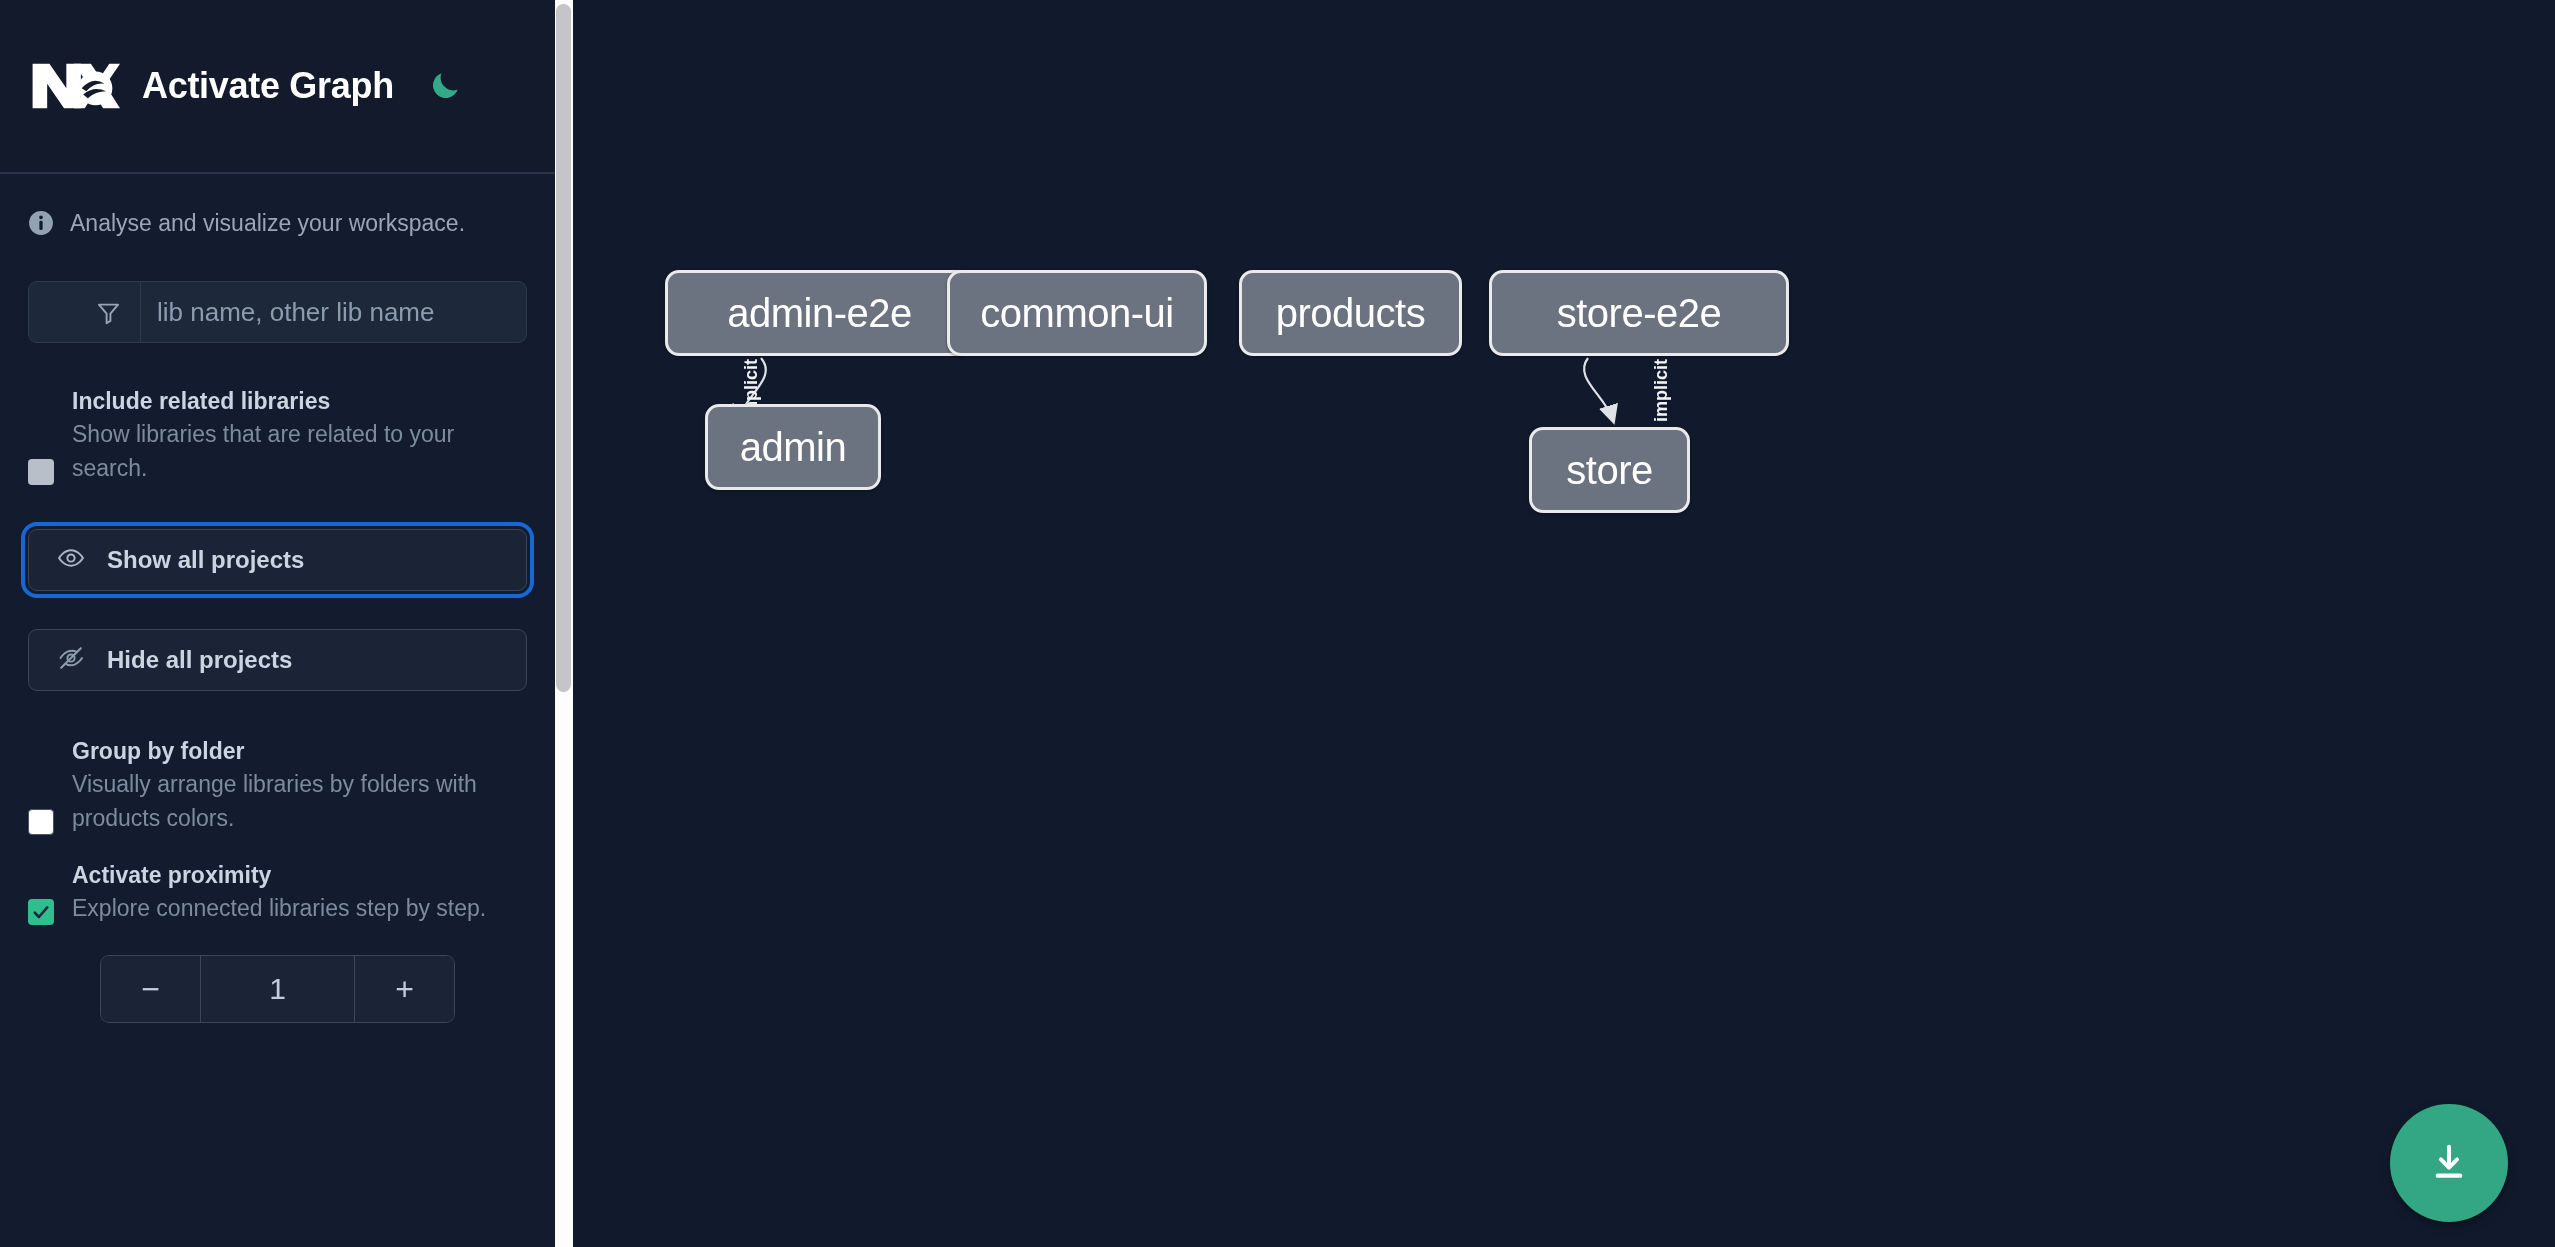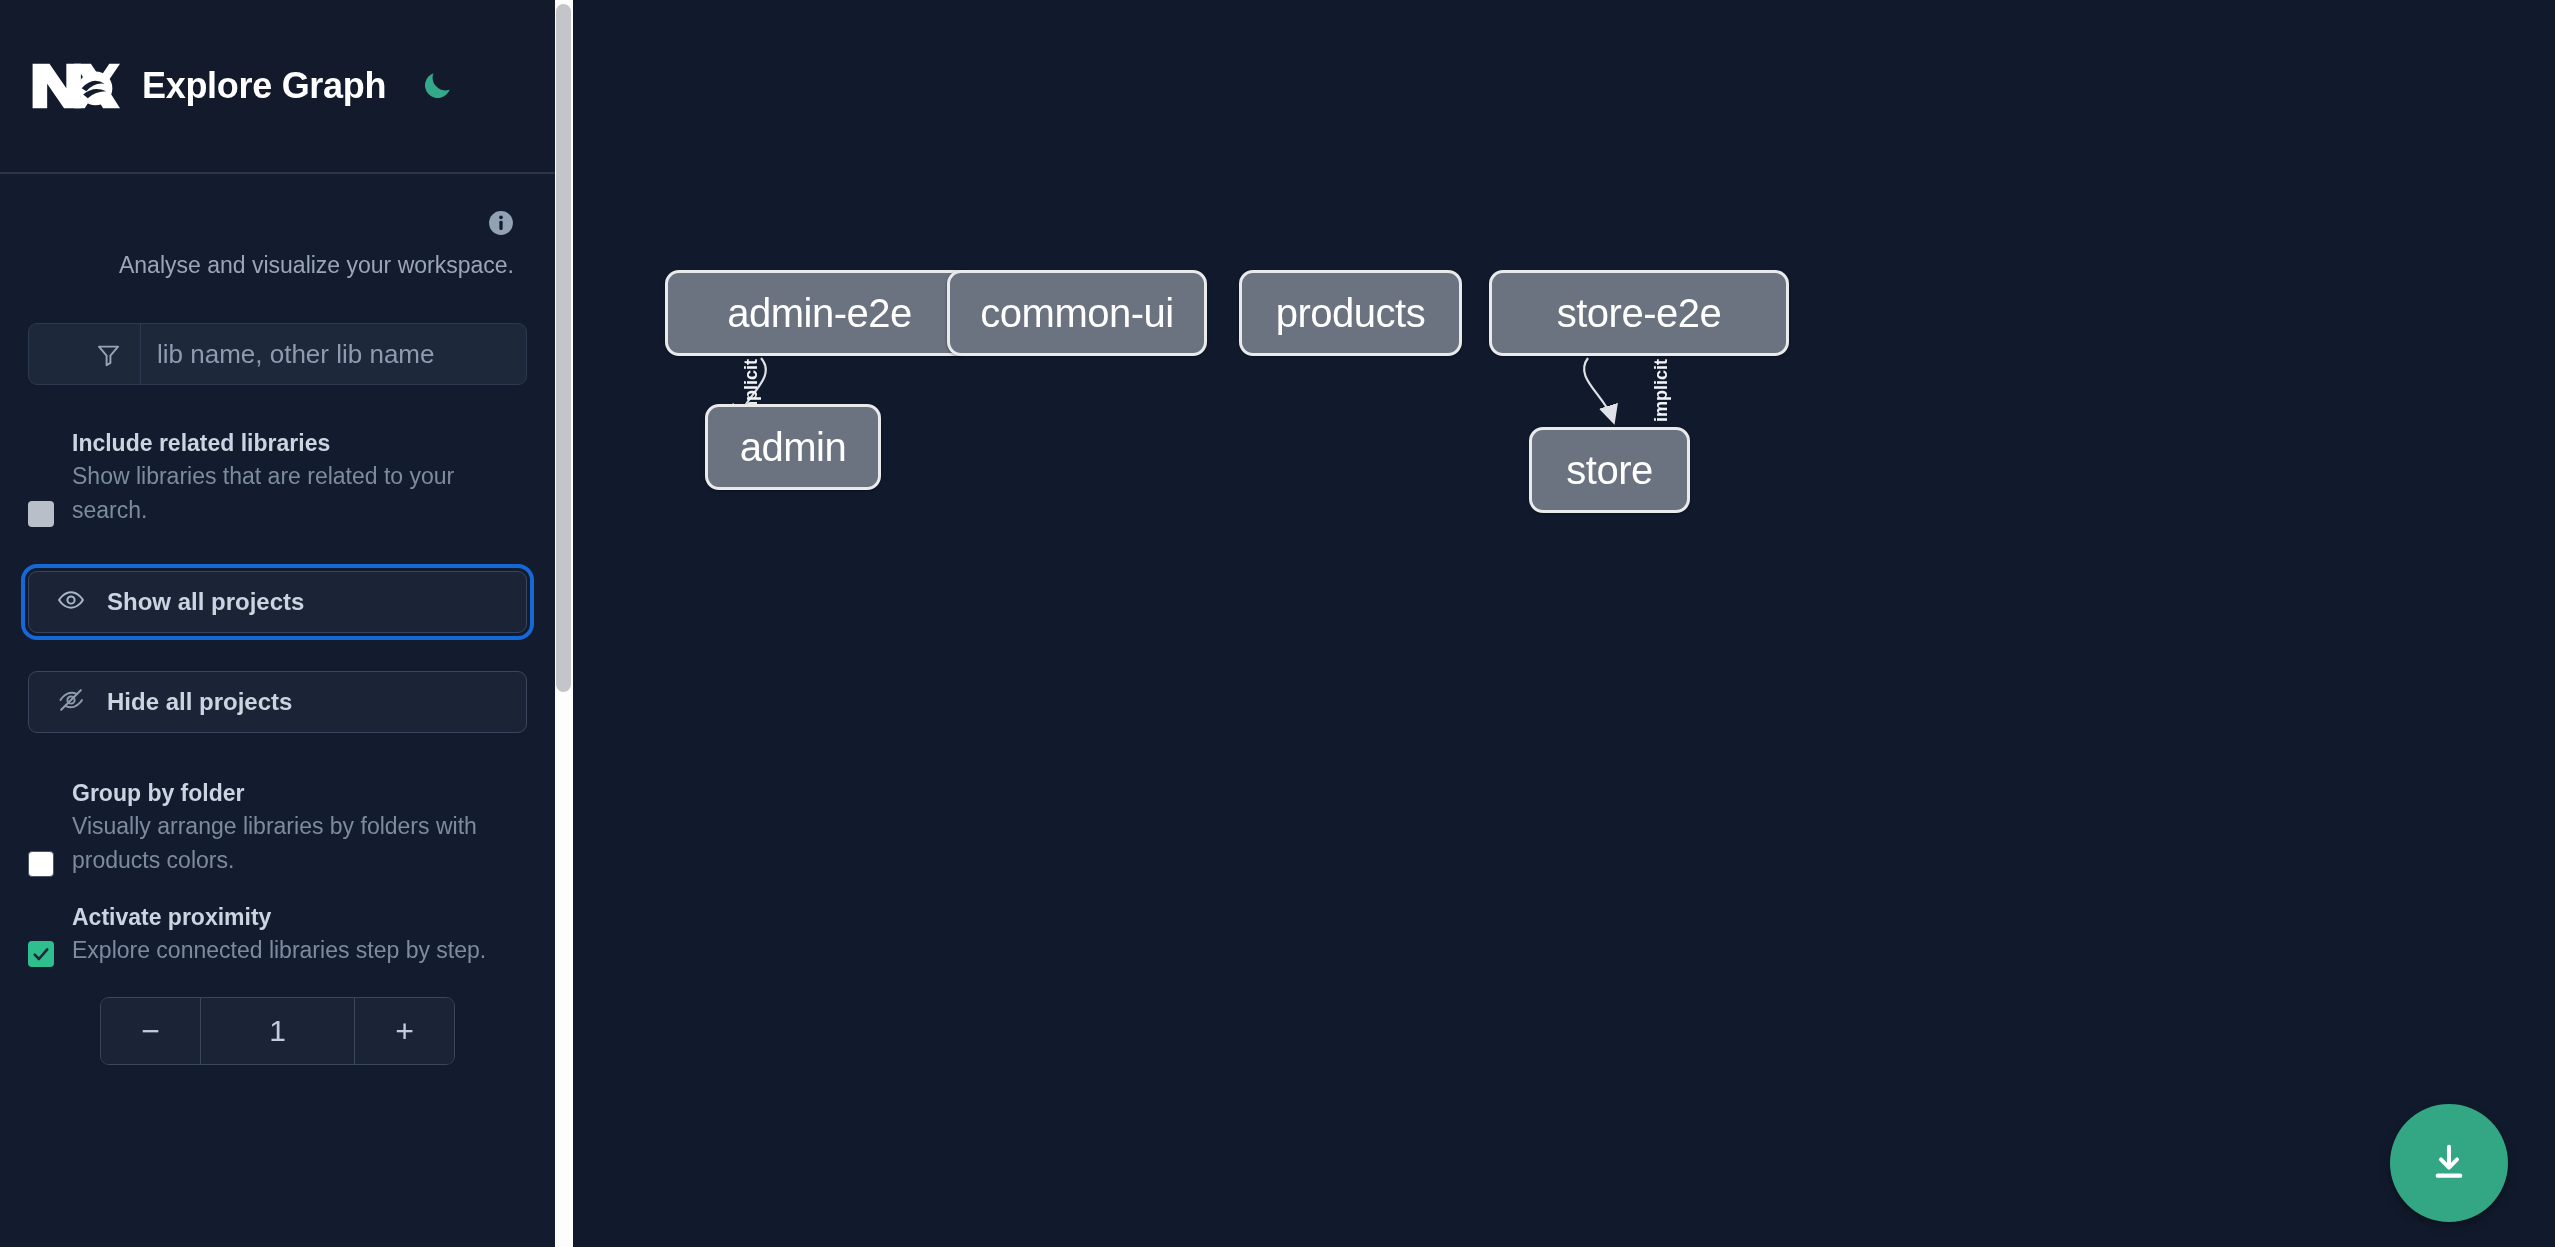--- a/index.html
+++ b/index.html
@@ -53,24 +53,23 @@
   #theme-toggle {
     margin-left: 30px;
     width: 42px; height: 42px;
     display: flex; align-items: center; justify-content: center;
     cursor: pointer;
   }
 
   
   #info-row {
     display: flex;
-    align-items: flex-end;
+    align-items: flex-start;
     padding: 36px 41px 0 28px;
     gap: 16px;
-    flex-direction: column;
   }
   .info-circle {
     width: 26px; height: 26px; flex: 0 0 auto;
   }
   #info-text {
     font-size: 23px;
     color: #9aa6b8;
     white-space: nowrap;
   }
 
@@ -270,21 +269,21 @@
   <div id="sidebar-header">
     <span id="nx-logo">
       <svg viewBox="0 0 120 86" width="92" height="68">
         <path fill="#ffffff" d="M6 14 h22 l22 32 v-32 h19 v58 h-22 l-22 -32 v32 h-19 z"></path>
         <path fill="#ffffff" d="M60 14 h22 l12 18 l12 -18 h14 l-19 28 l19 30 h-22 l-12 -19 l-12 19 h-14 l19 -30 z"></path>
         <circle fill="#ffffff" cx="88" cy="46" r="22"></circle>
         <path fill="#131c2e" d="M70 46 q14 -16 30 -6 q-14 -2 -24 10 z"></path>
         <path fill="#131c2e" d="M72 54 q14 -12 30 -4 q-14 0 -24 9 z"></path>
       </svg>
     </span>
-    <span id="app-title">Explore Graph</span>
+    <span id="app-title">Activate Graph</span>
     <span id="theme-toggle">
       <svg viewBox="0 0 24 24" width="34" height="34">
         <path fill="#34a98a" d="M21 14.5A9 9 0 0 1 9.5 3 9 9 0 1 0 21 14.5z"></path>
       </svg>
     </span>
   </div>
 
   <div id="info-row">
     <span class="info-circle">
       <svg viewBox="0 0 24 24" width="26" height="26">

